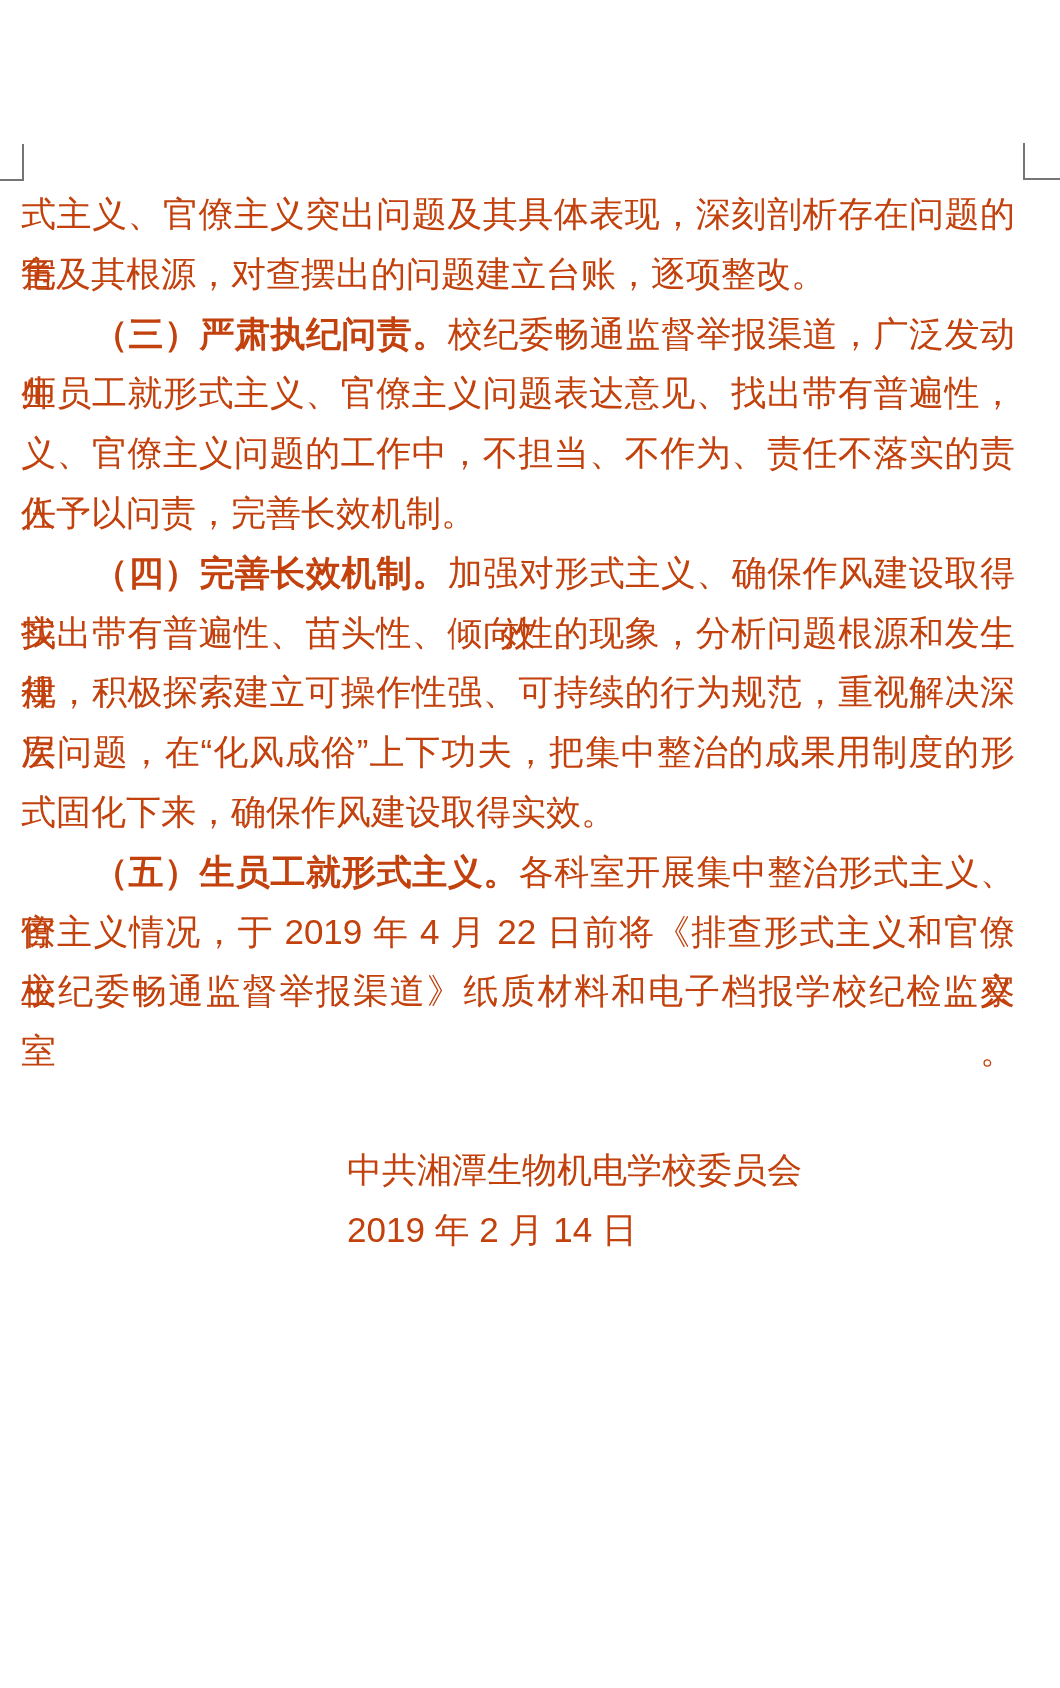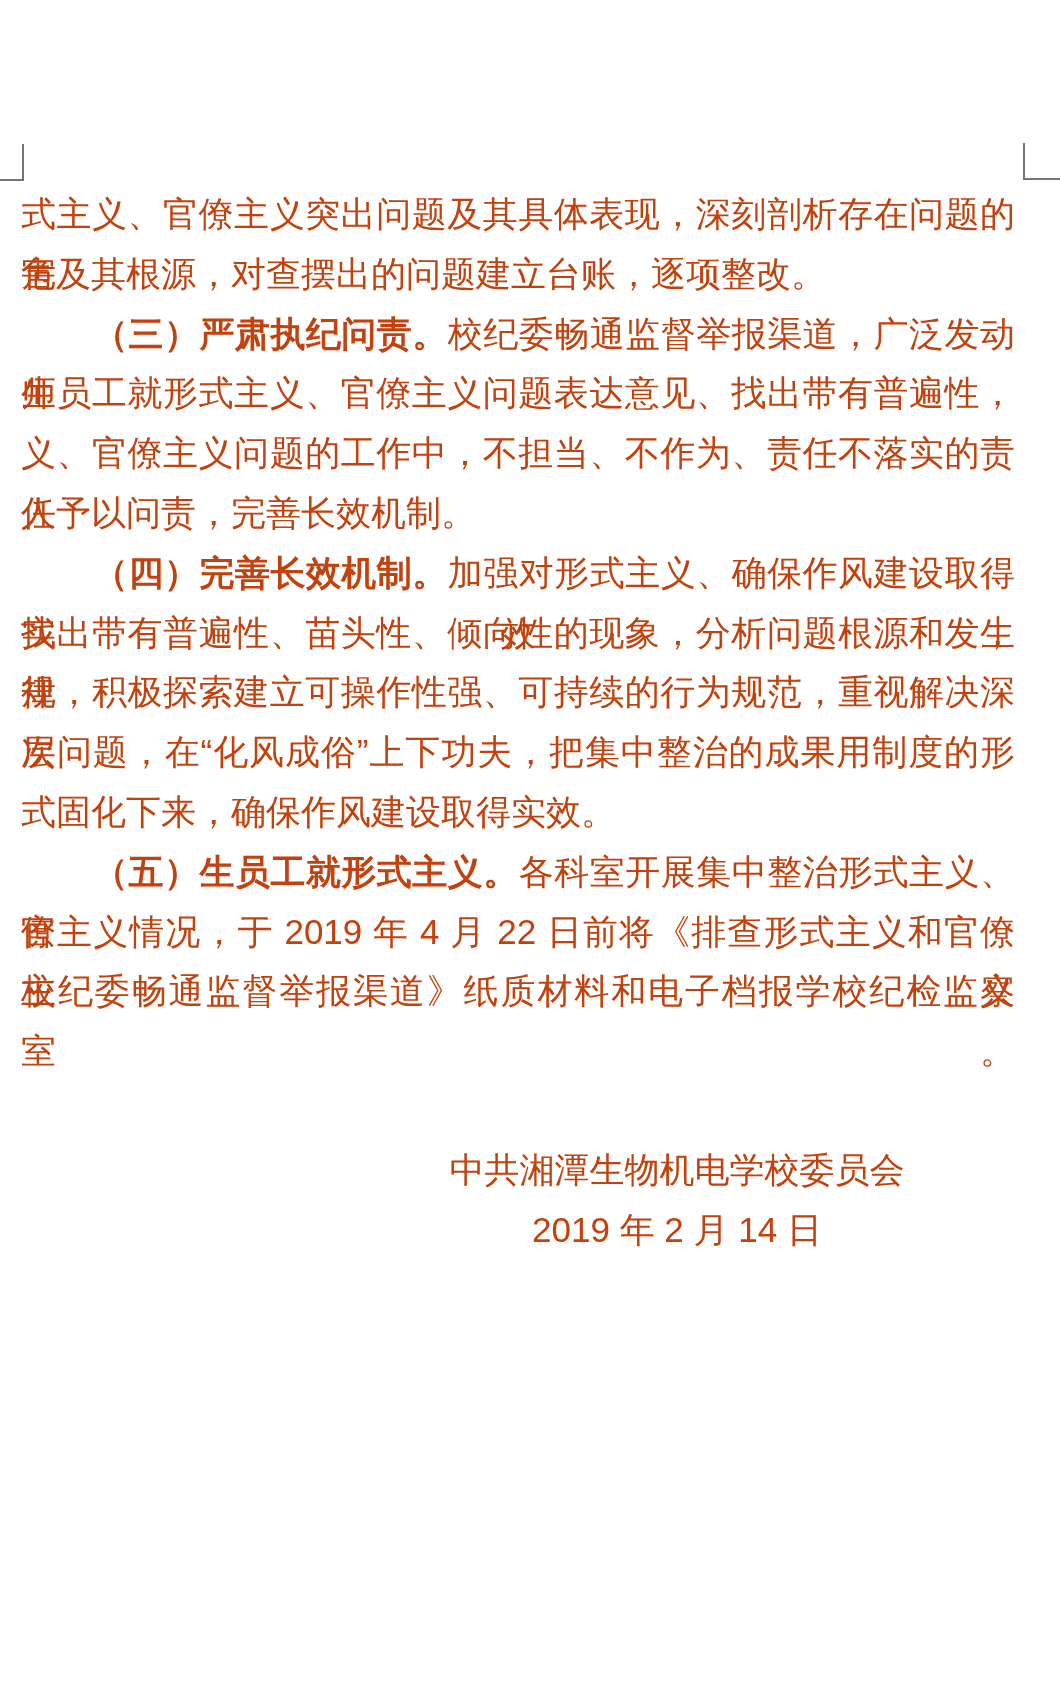--- a/index.html
+++ b/index.html
@@ -56,25 +56,25 @@
   }
   .line.indent {
     text-indent: 72px;
   }
   .line b {
     font-weight: 700;
   }
   .sig-block {
     position: absolute;
     top: 1140px;
-    left: 339px;
+    left: 347px;
     width: 676px;
     font-size: 35px;
     line-height: 59.8px;
-    text-align: center;
+    text-align: left;
   }
   .sig-line {
     height: 59.8px;
   }
 </style>
 </head>
 <body>
 
 <div class="page">
   <div class="corner corner-left"></div>

